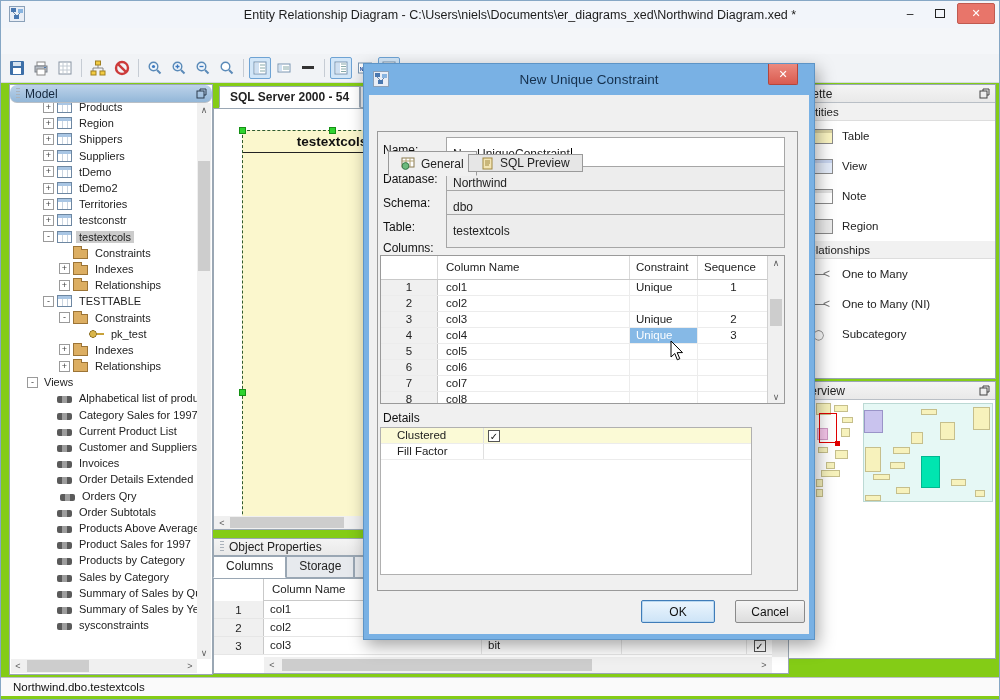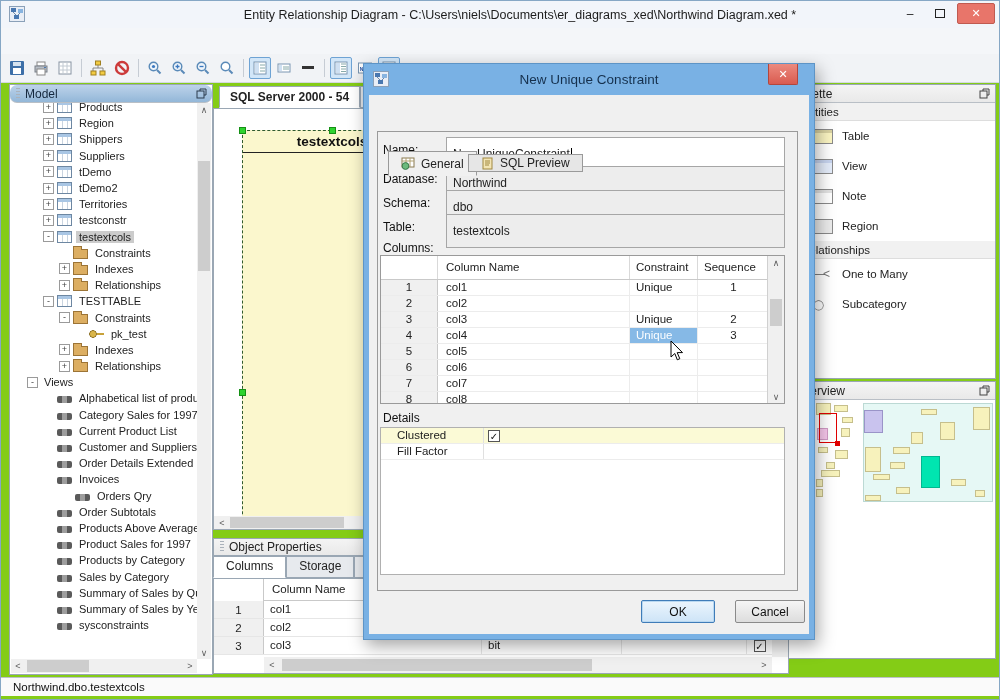--- a/index.html
+++ b/index.html
@@ -169,21 +169,21 @@
   #dg-rows { position:absolute; left:0; top:24px; width:388px; }
   .dg-row { height:16px; display:flex; border-bottom:1px solid #ececec; }
   .c-num { width:57px; background:#f0f0f0; border-right:1px solid #c9c9c9; text-align:center; line-height:15px; }
   .c-name { width:192px; border-right:1px solid #ececec; padding:1px 8px; line-height:13px; }
   .c-constraint { width:68px; border-right:1px solid #ececec; padding:1px 6px; line-height:13px; }
   .c-constraint.selcell { background:#86b9e6; color:#fbfdff; }
   .c-seq { width:71px; text-align:center; line-height:15px; }
   #dg-vsb { position:absolute; right:0; top:0; bottom:0; width:17px; background:#f0f0f0;
             border-left:1px solid #d0d0d0; }
 
-  #dlg-details { position:absolute; left:11px; top:332px; width:405px; height:148px; border:1px solid #b0b0b0;
+  #dlg-details { position:absolute; left:11px; top:332px; width:372px; height:148px; border:1px solid #b0b0b0;
                  background:#fff; font-size:11.5px; }
   .det-row { height:16px; display:flex; border-bottom:1px solid #ececec; }
   .det-row.yellow { background:#fbfad6; }
   .det-label { width:102px; padding:1px 4px 0 16px; }
   .det-val { flex:1; border-left:1px solid #e0e0e0; display:flex; align-items:center; padding-left:4px; }
 
   .btn { position:absolute; height:23px; display:flex; align-items:center; justify-content:center;
          font-size:12px; border:1px solid #8a8a8a; background:linear-gradient(#f5f5f5,#dddddd);
          border-radius:2px; color:#111; }
   .btn.default { border:1px solid #3f7cb8; background:linear-gradient(#ecf5fd,#cde4f7);
@@ -453,28 +453,28 @@
             <span class="lbl">Current Product List</span>
           </div>
           <div class="trow" style="padding-left: 32px;">
             <span class="exp noexp"></span>
             <span class="ico view-icon"></span>
             <span class="lbl">Customer and Suppliers l</span>
           </div>
           <div class="trow" style="padding-left: 32px;">
             <span class="exp noexp"></span>
             <span class="ico view-icon"></span>
+            <span class="lbl">Invoices</span>
+          </div>
+          <div class="trow" style="padding-left: 32px;">
+            <span class="exp noexp"></span>
+            <span class="ico view-icon"></span>
             <span class="lbl">Order Details Extended</span>
           </div>
-          <div class="trow" style="padding-left: 32px;">
-            <span class="exp noexp"></span>
-            <span class="ico view-icon"></span>
-            <span class="lbl">Invoices</span>
-          </div>
-          <div class="trow" style="padding-left: 50px;">
+          <div class="trow" style="padding-left: 35px;">
             <span class="exp noexp"></span>
             <span class="ico view-icon"></span>
             <span class="lbl">Orders Qry</span>
           </div>
           <div class="trow" style="padding-left: 32px;">
             <span class="exp noexp"></span>
             <span class="ico view-icon"></span>
             <span class="lbl">Order Subtotals</span>
           </div>
           <div class="trow" style="padding-left: 32px;">
@@ -651,20 +651,24 @@
         </div>
       </div>
     <div class="sect">
         <span>Relationships</span>
       </div>
     <div>
 
     <div class="pitem">
           <span class="pico ico-slot pal-rel"></span>
           <span>One to Many</span>
+        </div>
+        <div class="pitem">
+          <span class="pico ico-slot pal-rel"></span>
+          <span>One to Many (NI)</span>
         </div>
         <div class="pitem">
           <span class="pico ico-slot pal-sub"></span>
           <span>Subcategory</span>
         </div>
       </div>
   </div>
 
   <div class="panel" id="overview">
     <div class="phead">

